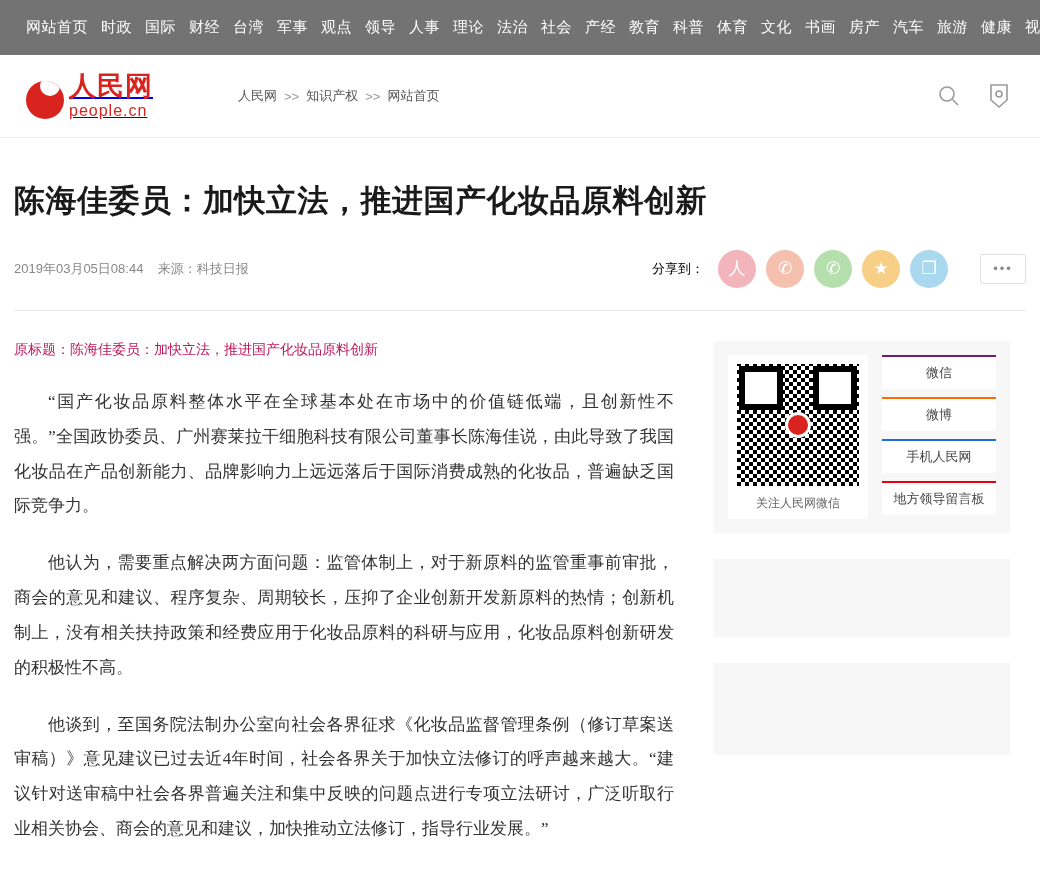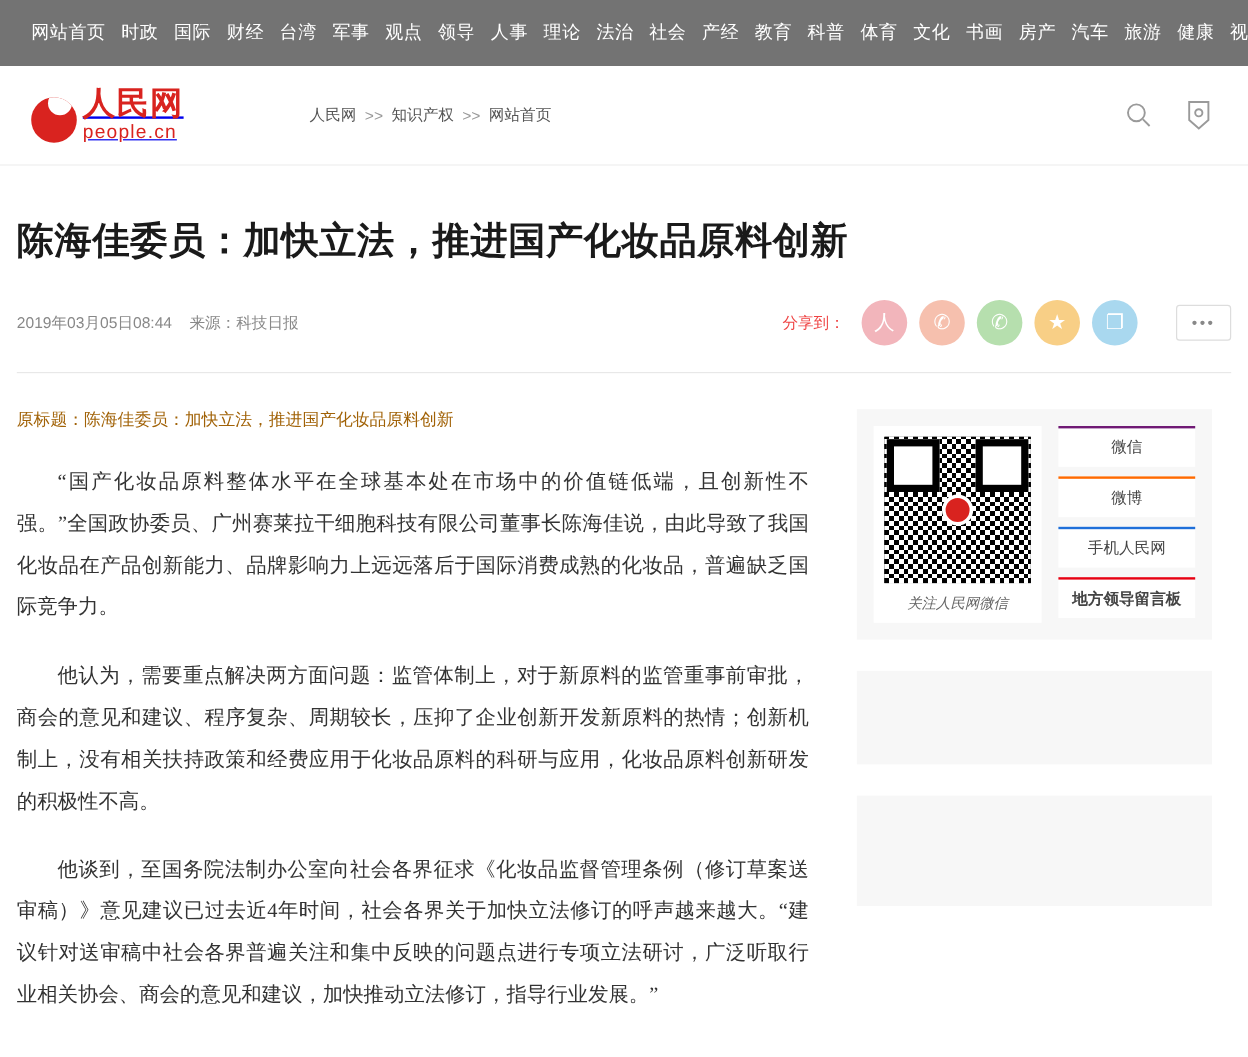--- a/index.html
+++ b/index.html
@@ -37,21 +37,20 @@
   }
   .topnav .nav-item:last-child { margin-right: 0; }
 
   
   .masthead {
     height: 83px;
     border-bottom: 1px solid #eee;
     display: flex;
     align-items: center;
     padding: 0 26px;
-    gap: 20px;
   }
   .logo {
     display: flex;
     align-items: flex-end;
     width: 150px;
     flex: none;
   }
   .logo-mark {
     width: 38px; height: 38px;
     border-radius: 50%;
@@ -122,21 +121,21 @@
   .meta-info {
     font-size: 13px;
     color: #888;
     flex: 1;
   }
   .share-area {
     display: flex;
     align-items: center;
     gap: 10px;
   }
-  .share-label { font-size: 13px; color: #ef4444; margin-right: 4px; }
+  .share-label { font-size: 13px; color: #000000; margin-right: 4px; }
   .share-circle {
     width: 38px; height: 38px;
     border-radius: 50%;
     display: flex; align-items: center; justify-content: center;
     color: #fff;
     font-size: 17px;
     cursor: pointer;
   }
   .sc1 { background: #f2b5bb; }
   .sc2 { background: #f6c0ae; }
@@ -156,21 +155,21 @@
   }
 
   .body-area {
     display: flex;
     margin-top: 30px;
     gap: 40px;
   }
   .col-main { width: 660px; flex: none; }
   .orig-title {
     font-size: 14px;
-    color: #a16207;
+    color: #be185d;
     margin-bottom: 26px;
   }
   .col-main p {
     font-size: 17px;
     line-height: 2.05;
     color: #333;
     margin: 0 0 22px 0;
     text-indent: 2em;
     font-family: "Liberation Serif", "DejaVu Serif", serif;
     text-align: justify;
@@ -182,21 +181,20 @@
     background: #f7f7f7;
     padding: 14px;
     display: flex;
     gap: 14px;
   }
   .qr-card {
     background: #fff;
     width: 140px;
     padding: 9px 9px 7px;
     text-align: center;
-    font-style: italic;
   }
   .qr {
     width: 122px; height: 122px;
     margin: 0 auto;
     background:
       repeating-linear-gradient(90deg,#000 0 4px,#fff 4px 8px),
       repeating-linear-gradient(0deg,#000 0 4px,#fff 4px 8px);
     background-blend-mode: difference;
     position: relative;
   }
@@ -234,21 +232,21 @@
     background: #fff;
     height: 34px;
     display: flex; align-items: center; justify-content: center;
     font-size: 13px;
     color: #444;
     border-top: 2px solid #701a75;
     cursor: pointer;
   }
   .side-link.l2 { border-top-color: #ff6a00; }
   .side-link.l3 { border-top-color: #1e6fd9; }
-  .side-link.l4 { border-top-color: #e60012; font-weight: bold; }
+  .side-link.l4 { border-top-color: #e60012; }
   .ad-box {
     background: #f7f7f7;
     height: 78px;
     margin-top: 26px;
   }
   .ad-box.b2 { margin-top: 26px; height: 92px; }
 </style>
 </head>
 <body>
 

